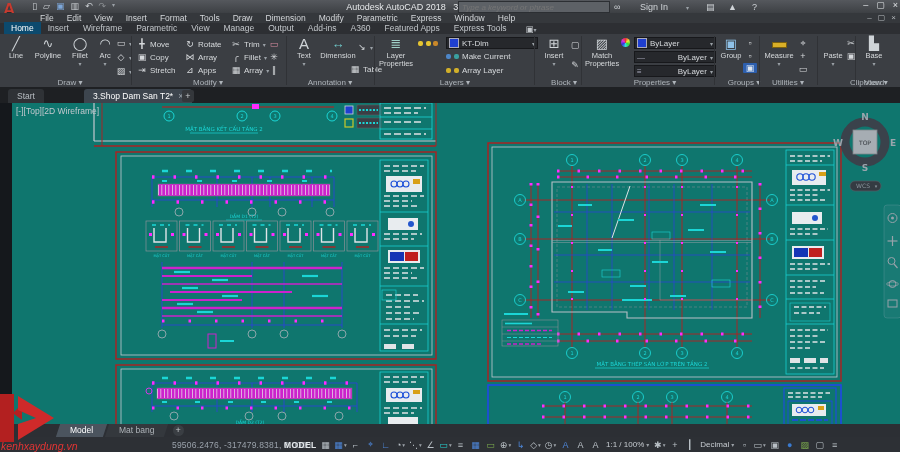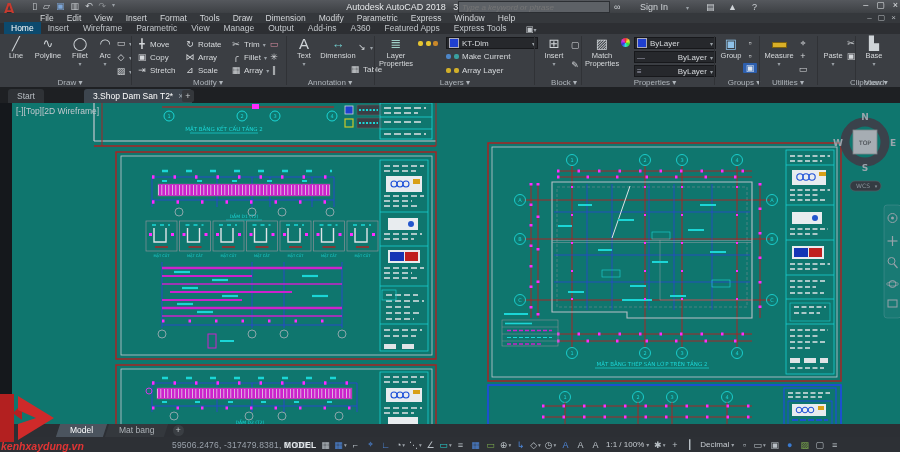--- a/index.html
+++ b/index.html
@@ -72,21 +72,21 @@
   .coords{position:absolute;left:172px;color:#9aa2ab;letter-spacing:.2px;}
   .model{position:absolute;left:284px;color:#e2e6e9;font-weight:bold;letter-spacing:.4px;}
   .sicons{position:absolute;left:318px;right:2px;display:flex;align-items:center;gap:0;}
   .si{display:inline-flex;align-items:center;justify-content:center;min-width:15px;height:13px;
     color:#b9c0c6;font-size:9px;gap:1px;}
   .si.blue{color:#4d86d8;} .si.cyan{color:#27d0d0;} .si.green{color:#7fb04f;}
   .si .mini{font-size:5.5px;}
   .stext{color:#c7ccd1;font-size:8px;padding:0 3px;display:flex;gap:2px;align-items:center;}
   
   .wm{position:absolute;left:0px;top:394px;z-index:40;}
-  .wmtext{position:absolute;left:1px;top:46px;font-size:10.5px;font-weight:bold;font-style:italic;
+  .wmtext{position:absolute;left:1px;top:46px;font-size:10.5px;font-weight:normal;font-style:italic;
     color:#e23434;}
   svg text{font-family:"DejaVu Sans",sans-serif;}
 </style>
 </head>
 <body>
 
 <div id="app">
 
   <div class="titlebar">
     <div class="qat">
@@ -204,21 +204,21 @@
     <div class="sb" style="left:185px;top:5px">
       <span class="i">↻</span>
         <span>Rotate</span>
       </div>
     <div class="sb" style="left:185px;top:18px">
       <span class="i">⋈</span>
         <span>Array</span>
       </div>
     <div class="sb" style="left:185px;top:31px">
       <span class="i">⊿</span>
-        <span>Scale</span>
+        <span>Apps</span>
       </div>
     <div class="sb" style="left:231px;top:5px">
       <span class="i">✂</span>
         <span>Trim</span>
         <span class="mini">▾</span>
       </div>
     <div class="sb" style="left:231px;top:18px">
       <span class="i">╭</span>
         <span>Fillet</span>
         <span class="mini">▾</span>

